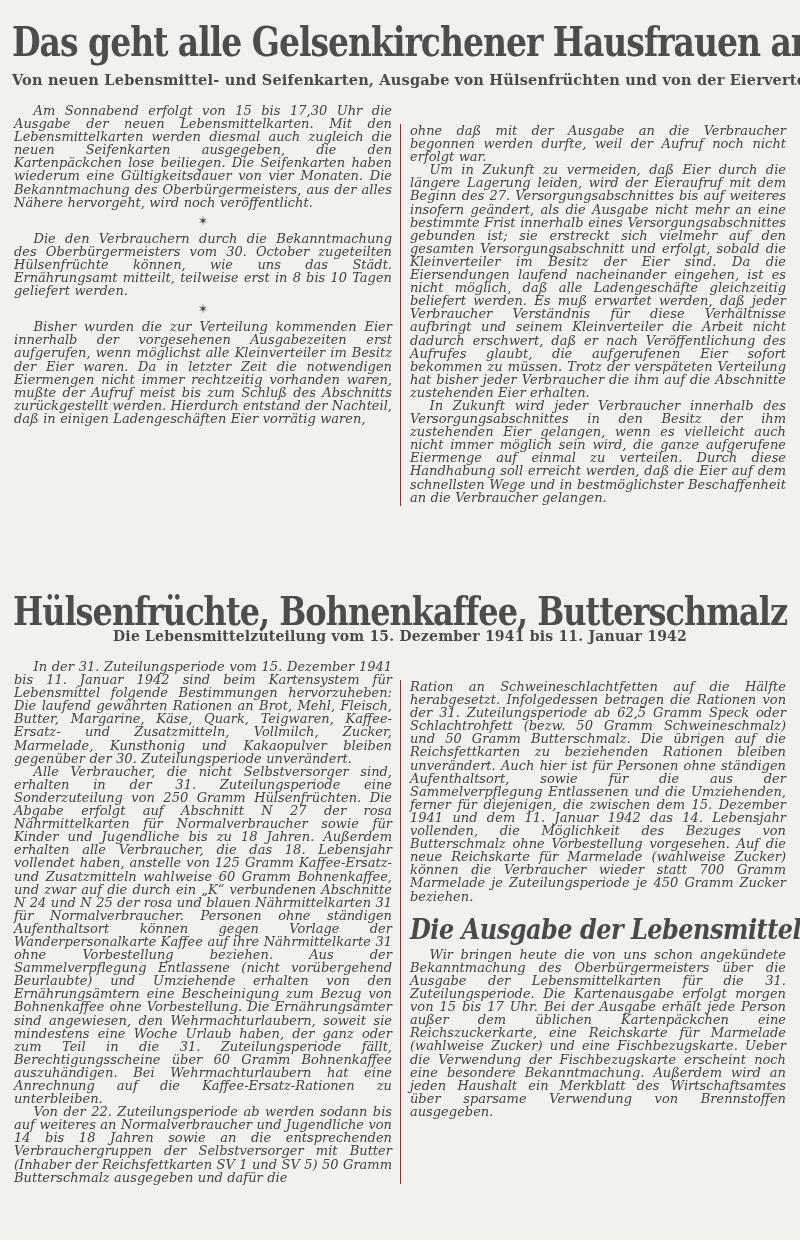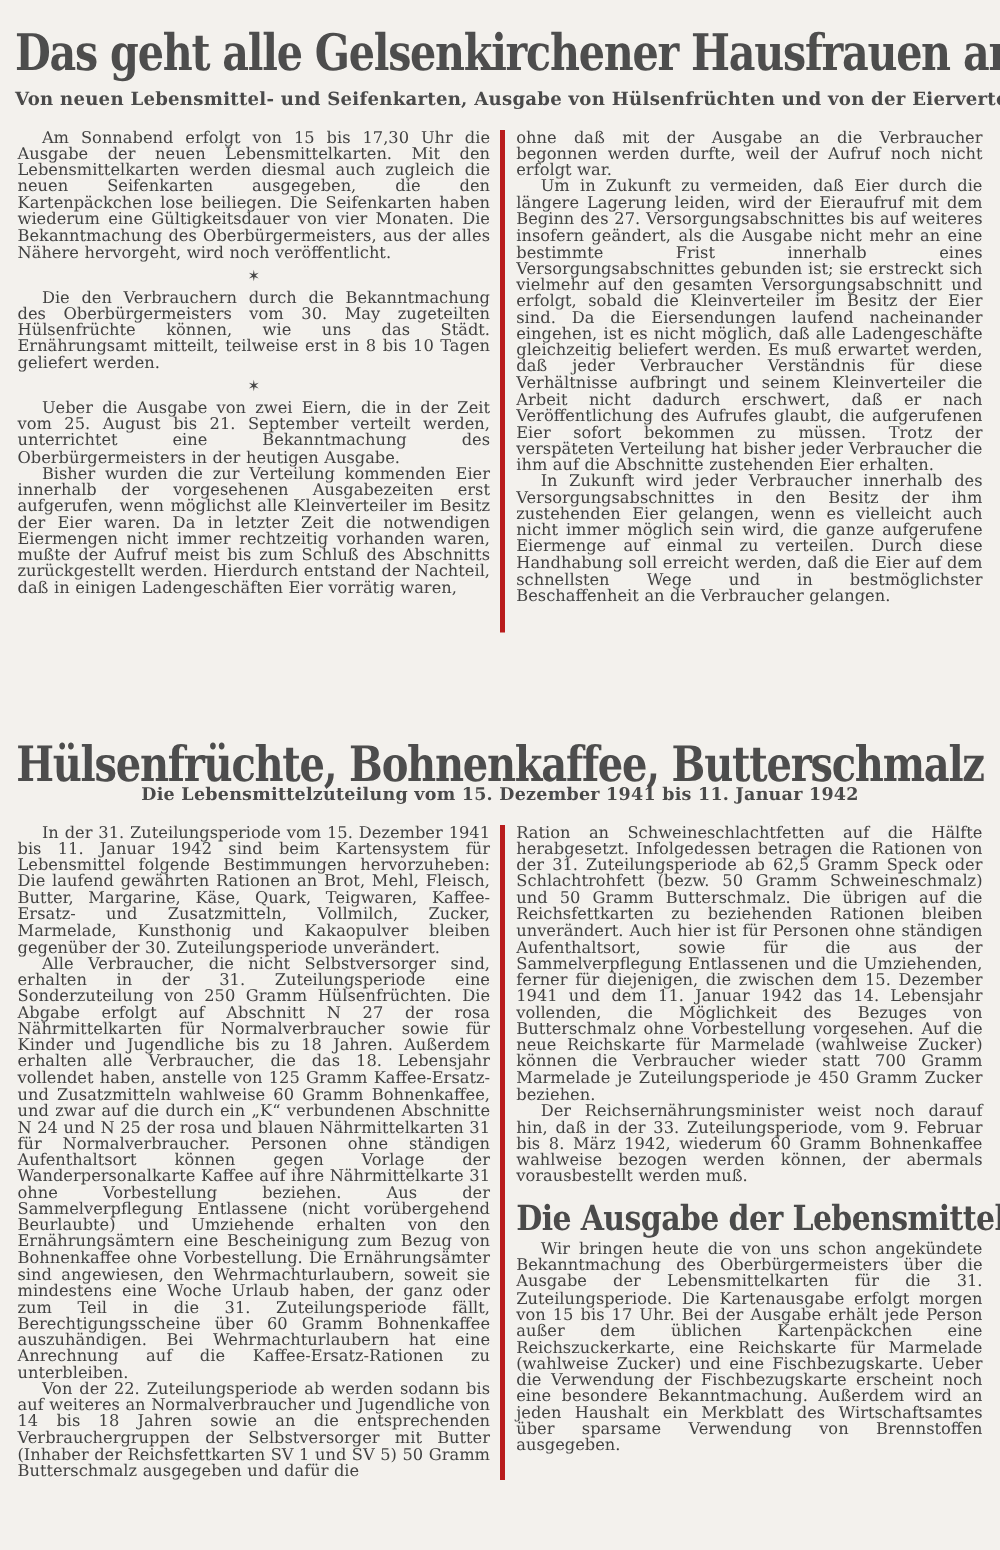--- a/index.html
+++ b/index.html
@@ -51,29 +51,31 @@
     margin: 16px 0 0 0;
   }
   .subtitle-2 {
     font-size: 14px;
     margin: 4px 0 0 0;
   }
   
   .columns {
     display: flex;
     margin-top: 16px;
+    font-style: italic;
   }
   .col {
     box-sizing: border-box;
     width: 50%;
     padding: 0 8px 0 2px;
   }
   .col-right {
-    border-left: 4px solid #b91c1c;
+    border-left: 1px solid #b91c1c;
     padding: 0 2px 0 9px;
+    margin-top: 20px;
   }
   .article-1 .columns {
     min-height: 402px;
   }
   
   p.body-par {
     margin: 0;
     font-size: 13px;
     line-height: 13.1px;
     text-align: justify;
@@ -116,23 +118,22 @@
 <div class="page">
 
   <section class="article-1">
     <h1 class="headline headline-1">Das geht alle Gelsenkirchener Hausfrauen an!</h1>
     <div class="subtitle subtitle-1">Von neuen Lebensmittel- und Seifenkarten, Ausgabe von Hülsenfrüchten und von der Eierverteilung</div>
 
     <div class="columns">
       <div class="col col-left">
         <p class="body-par">Am Sonnabend erfolgt von 15 bis 17,30 Uhr die Ausgabe der neuen Lebensmittelkarten. Mit den Lebensmittelkarten werden diesmal auch zugleich die neuen Seifenkarten ausgegeben, die den Kartenpäckchen lose beiliegen. Die Seifenkarten haben wiederum eine Gültigkeitsdauer von vier Monaten. Die Bekanntmachung des Oberbürgermeisters, aus der alles Nähere hervorgeht, wird noch veröffentlicht.</p>
         <span class="star-sep">✶</span>
-        <p class="body-par">Die den Verbrauchern durch die Bekanntmachung des Oberbürgermeisters vom 30. May zugeteilten Hülsenfrüchte können, wie uns das Städt. Ernährungsamt mitteilt, teilweise erst in 8 bis 10 Tagen geliefert werden.</p>
+        <p class="body-par">Die den Verbrauchern durch die Bekanntmachung des Oberbürgermeisters vom 30. October zugeteilten Hülsenfrüchte können, wie uns das Städt. Ernährungsamt mitteilt, teilweise erst in 8 bis 10 Tagen geliefert werden.</p>
         <span class="star-sep">✶</span>
-        <p class="body-par">Ueber die Ausgabe von zwei Eiern, die in der Zeit vom 25. August bis 21. September verteilt werden, unterrichtet eine Bekanntmachung des Oberbürgermeisters in der heutigen Ausgabe.</p>
         <p class="body-par">Bisher wurden die zur Verteilung kommenden Eier innerhalb der vorgesehenen Ausgabezeiten erst aufgerufen, wenn möglichst alle Kleinverteiler im Besitz der Eier waren. Da in letzter Zeit die notwendigen Eiermengen nicht immer rechtzeitig vorhanden waren, mußte der Aufruf meist bis zum Schluß des Abschnitts zurückgestellt werden. Hierdurch entstand der Nachteil, daß in einigen Ladengeschäften Eier vorrätig waren,</p>
       </div>
       <div class="col col-right">
         <p class="body-par no-indent">ohne daß mit der Ausgabe an die Verbraucher begonnen werden durfte, weil der Aufruf noch nicht erfolgt war.</p>
         <p class="body-par">Um in Zukunft zu vermeiden, daß Eier durch die längere Lagerung leiden, wird der Eieraufruf mit dem Beginn des 27. Versorgungsabschnittes bis auf weiteres insofern geändert, als die Ausgabe nicht mehr an eine bestimmte Frist innerhalb eines Versorgungsabschnittes gebunden ist; sie erstreckt sich vielmehr auf den gesamten Versorgungsabschnitt und erfolgt, sobald die Kleinverteiler im Besitz der Eier sind. Da die Eiersendungen laufend nacheinander eingehen, ist es nicht möglich, daß alle Ladengeschäfte gleichzeitig beliefert werden. Es muß erwartet werden, daß jeder Verbraucher Verständnis für diese Verhältnisse aufbringt und seinem Kleinverteiler die Arbeit nicht dadurch erschwert, daß er nach Veröffentlichung des Aufrufes glaubt, die aufgerufenen Eier sofort bekommen zu müssen. Trotz der verspäteten Verteilung hat bisher jeder Verbraucher die ihm auf die Abschnitte zustehenden Eier erhalten.</p>
         <p class="body-par">In Zukunft wird jeder Verbraucher innerhalb des Versorgungsabschnittes in den Besitz der ihm zustehenden Eier gelangen, wenn es vielleicht auch nicht immer möglich sein wird, die ganze aufgerufene Eiermenge auf einmal zu verteilen. Durch diese Handhabung soll erreicht werden, daß die Eier auf dem schnellsten Wege und in bestmöglichster Beschaffenheit an die Verbraucher gelangen.</p>
       </div>
     </div>
   </section>
 
@@ -143,20 +144,19 @@
     <div class="subtitle subtitle-2">Die Lebensmittelzuteilung vom 15. Dezember 1941 bis 11. Januar 1942</div>
 
     <div class="columns">
       <div class="col col-left">
         <p class="body-par">In der 31. Zuteilungsperiode vom 15. Dezember 1941 bis 11. Januar 1942 sind beim Kartensystem für Lebensmittel folgende Bestimmungen hervorzuheben: Die laufend gewährten Rationen an Brot, Mehl, Fleisch, Butter, Margarine, Käse, Quark, Teigwaren, Kaffee-Ersatz- und Zusatzmitteln, Vollmilch, Zucker, Marmelade, Kunsthonig und Kakaopulver bleiben gegenüber der 30. Zuteilungsperiode unverändert.</p>
         <p class="body-par">Alle Verbraucher, die nicht Selbstversorger sind, erhalten in der 31. Zuteilungsperiode eine Sonderzuteilung von 250 Gramm Hülsenfrüchten. Die Abgabe erfolgt auf Abschnitt N 27 der rosa Nährmittelkarten für Normalverbraucher sowie für Kinder und Jugendliche bis zu 18 Jahren. Außerdem erhalten alle Verbraucher, die das 18. Lebensjahr vollendet haben, anstelle von 125 Gramm Kaffee-Ersatz- und Zusatzmitteln wahlweise 60 Gramm Bohnenkaffee, und zwar auf die durch ein „K“ verbundenen Abschnitte N 24 und N 25 der rosa und blauen Nährmittelkarten 31 für Normalverbraucher. Personen ohne ständigen Aufenthaltsort können gegen Vorlage der Wanderpersonalkarte Kaffee auf ihre Nährmittelkarte 31 ohne Vorbestellung beziehen. Aus der Sammelverpflegung Entlassene (nicht vorübergehend Beurlaubte) und Umziehende erhalten von den Ernährungsämtern eine Bescheinigung zum Bezug von Bohnenkaffee ohne Vorbestellung. Die Ernährungsämter sind angewiesen, den Wehrmachturlaubern, soweit sie mindestens eine Woche Urlaub haben, der ganz oder zum Teil in die 31. Zuteilungsperiode fällt, Berechtigungsscheine über 60 Gramm Bohnenkaffee auszuhändigen. Bei Wehrmachturlaubern hat eine Anrechnung auf die Kaffee-Ersatz-Rationen zu unterbleiben.</p>
         <p class="body-par">Von der 22. Zuteilungsperiode ab werden sodann bis auf weiteres an Normalverbraucher und Jugendliche von 14 bis 18 Jahren sowie an die entsprechenden Verbrauchergruppen der Selbstversorger mit Butter (Inhaber der Reichsfettkarten SV 1 und SV 5) 50 Gramm Butterschmalz ausgegeben und dafür die</p>
       </div>
       <div class="col col-right">
         <p class="body-par no-indent">Ration an Schweineschlachtfetten auf die Hälfte herabgesetzt. Infolgedessen betragen die Rationen von der 31. Zuteilungsperiode ab 62,5 Gramm Speck oder Schlachtrohfett (bezw. 50 Gramm Schweineschmalz) und 50 Gramm Butterschmalz. Die übrigen auf die Reichsfettkarten zu beziehenden Rationen bleiben unverändert. Auch hier ist für Personen ohne ständigen Aufenthaltsort, sowie für die aus der Sammelverpflegung Entlassenen und die Umziehenden, ferner für diejenigen, die zwischen dem 15. Dezember 1941 und dem 11. Januar 1942 das 14. Lebensjahr vollenden, die Möglichkeit des Bezuges von Butterschmalz ohne Vorbestellung vorgesehen. Auf die neue Reichskarte für Marmelade (wahlweise Zucker) können die Verbraucher wieder statt 700 Gramm Marmelade je Zuteilungsperiode je 450 Gramm Zucker beziehen.</p>
-        <p class="body-par">Der Reichsernährungsminister weist noch darauf hin, daß in der 33. Zuteilungsperiode, vom 9. Februar bis 8. März 1942, wiederum 60 Gramm Bohnenkaffee wahlweise bezogen werden können, der abermals vorausbestellt werden muß.</p>
         <h2 class="subheading">Die Ausgabe der Lebensmittelkarten</h2>
         <p class="body-par">Wir bringen heute die von uns schon angekündete Bekanntmachung des Oberbürgermeisters über die Ausgabe der Lebensmittelkarten für die 31. Zuteilungsperiode. Die Kartenausgabe erfolgt morgen von 15 bis 17 Uhr. Bei der Ausgabe erhält jede Person außer dem üblichen Kartenpäckchen eine Reichszuckerkarte, eine Reichskarte für Marmelade (wahlweise Zucker) und eine Fischbezugskarte. Ueber die Verwendung der Fischbezugskarte erscheint noch eine besondere Bekanntmachung. Außerdem wird an jeden Haushalt ein Merkblatt des Wirtschaftsamtes über sparsame Verwendung von Brennstoffen ausgegeben.</p>
       </div>
     </div>
   </section>
 
 </div>
 
 </body></html>

